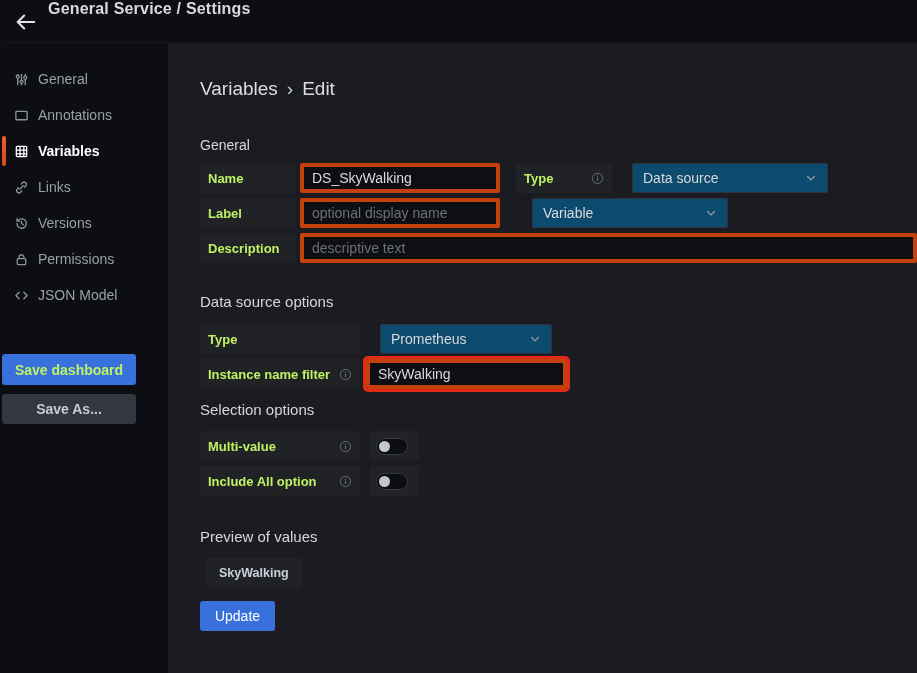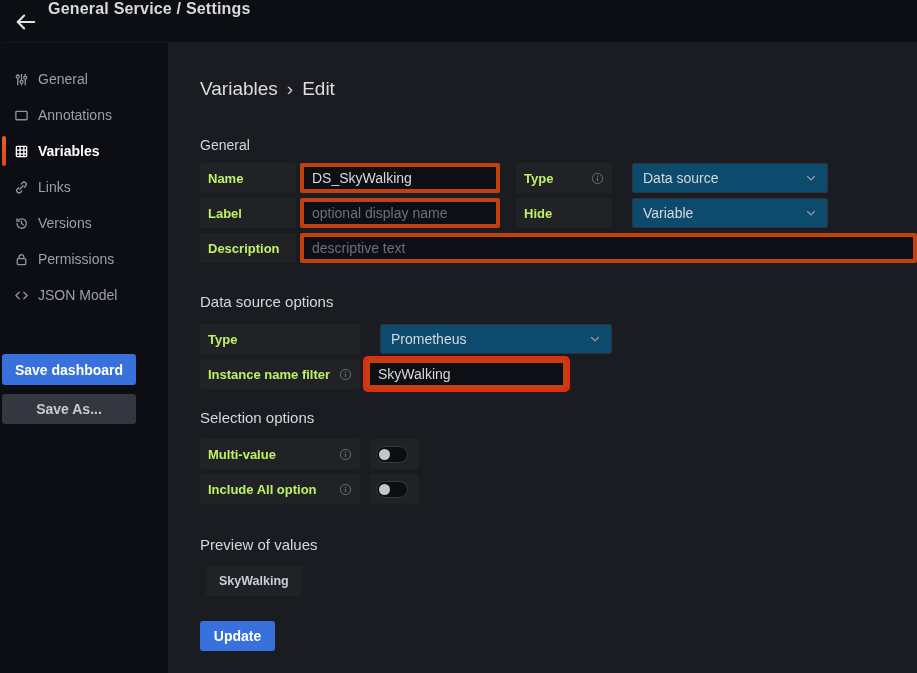--- a/index.html
+++ b/index.html
@@ -20,21 +20,21 @@
   .side-item { position:relative; height:36px; display:flex; align-items:center;
                padding-left:13px; cursor:pointer; color:#9aa0a7; font-size:14px; }
   .side-item .s-icon { width:16px; height:16px; margin-right:9px; display:flex;
                        align-items:center; justify-content:center; color:#8e959e; }
   .side-item.active { color:#ffffff; font-weight:700; }
   .side-item.active .s-icon { color:#ffffff; }
   .active-bar { position:absolute; left:2px; top:3px; width:4px; height:30px;
                 border-radius:2px; background:linear-gradient(180deg,#f05a28 0%,#d84a1f 100%); }
   .side-buttons { margin-top:41px; padding-left:2px; display:flex; flex-direction:column; gap:9px; }
   .btn { border:none; cursor:pointer; font-family:inherit; }
-  .btn-save { width:134px; height:31px; background:#3871dc; color:#ffffff;
+  .btn-save { width:134px; height:31px; background:#3871dc; color:#bef264;
               font-size:14px; font-weight:600; border-radius:3px; }
   .btn-saveas { width:134px; height:30px; background:#34373f; color:#c9ccd1;
                 font-size:14px; font-weight:600; border-radius:3px; }
 
   
   .content { position:absolute; left:168px; top:43px; right:0; bottom:0;
              background:#1b1c22; padding:35px 0 0 32px; }
   .page-title { font-size:19px; font-weight:500; color:#dcdde0; height:22px; }
   .page-title .sep { margin:0 9px; color:#c7d0d9; }
 
@@ -53,39 +53,39 @@
   .gf-input { width:200px; background:#0e0f14; border:4px solid #c2410c; border-radius:2px;
               color:#d8d9da; font-size:14px; font-family:inherit; padding:0 8px; outline:none; }
   .gf-input::placeholder { color:#6c7077; }
   .gf-input.grow { flex:1; width:auto; }
 
   .type-group { margin-left:16px; display:flex; }
   .gf-select { width:196px; background:#0c4a6e; border:1px solid #2e323a; border-radius:2px;
                margin-left:16px; display:flex; align-items:center; justify-content:space-between;
                padding:0 10px; color:#d8d9da; font-size:14px; cursor:pointer; }
   .gf-select .chev { color:#9aa0a7; display:flex; }
-  .gf-select.w200 { width:232px; }
+  .gf-select.w200 { width:172px; }
 
   .highlight-wrap { position:relative; display:flex; }
   .highlight-wrap .gf-input { width:201px; }
   .red-outline { position:absolute; inset:-3px; border:3px solid #e22b17; border-radius:5px;
                  pointer-events:none; z-index:2; }
 
   .toggle-box { width:49px; height:30px; margin-left:6px; background:#202226; border-radius:2px;
                 display:flex; align-items:center; padding-left:6px; cursor:pointer; }
   .toggle-track { width:32px; height:17px; background:#0d0e12; border:1px solid #363a42;
                   border-radius:9px; position:relative; }
   .toggle-knob { position:absolute; left:2px; top:2px; width:11px; height:11px;
                  background:#c3c7cd; border-radius:50%; }
 
   .chip { display:inline-block; margin-top:12px; margin-left:6px; background:#202226;
           border-radius:2px; padding:8px 13px; color:#c7d0d9; font-size:12.5px; font-weight:600; }
 
-  .btn-update { display:block; margin-top:25px; width:75px; height:30px; background:#3871dc;
-                color:#ffffff; font-size:14px; font-weight:700; border-radius:3px; }
+  .btn-update { display:block; margin-top:13px; width:75px; height:30px; background:#3871dc;
+                color:#ffffff; font-size:14px; font-weight:400; border-radius:3px; }
 
   svg { display:block; }
 </style>
 </head>
 <body>
 
 <div class="topbar">
   <div class="back-btn">
     <svg width="22" height="22" viewBox="0 0 24 24" fill="none" stroke="currentColor" stroke-width="2.2" stroke-linecap="round" stroke-linejoin="round">
       <path d="M10 5l-7 7 7 7"></path>
@@ -213,23 +213,20 @@
         </div>
       </div>
     </div>
 
     <div class="form-row">
       <div class="form-label">
         <span>Label</span>
       </div>
       <input class="gf-input" type="text" placeholder="optional display name" style="">
       <div class="type-group">
-        <div class="form-label">
-          <span>Hide</span>
-        </div>
         <div class="gf-select">
           <span>Variable</span>
           <span class="chev">
             <svg width="12" height="12" viewBox="0 0 16 16" fill="none" stroke="currentColor" stroke-width="1.6" stroke-linecap="round">
                 <path d="M3.5 6l4.5 4.5L12.5 6"></path>
               </svg>
           </span>
         </div>
       </div>
     </div>
@@ -272,21 +269,21 @@
         </span>
       </div>
       <div class="highlight-wrap" style="margin-left:2px;">
         <input class="gf-input" type="text" value="SkyWalking" style="">
         <div class="red-outline"></div>
       </div>
     </div>
   </div>
 
   
-  <div class="section-heading h2" style="margin-top:20px;">Selection options</div>
+  <div class="section-heading h2" style="margin-top:12px;">Selection options</div>
 
   <div style="margin-top:12px;">
     <div class="form-row">
       <div class="form-label wide">
         <span>Multi-value</span>
         <span class="info-ic">
           <svg width="13" height="13" viewBox="0 0 16 16" fill="none">
             <circle cx="8" cy="8" r="6.3" stroke="currentColor" stroke-width="1.2"></circle>
             <rect x="7.3" y="7" width="1.4" height="4.2" fill="currentColor"></rect>
             <rect x="7.3" y="4.4" width="1.4" height="1.5" fill="currentColor"></rect>

